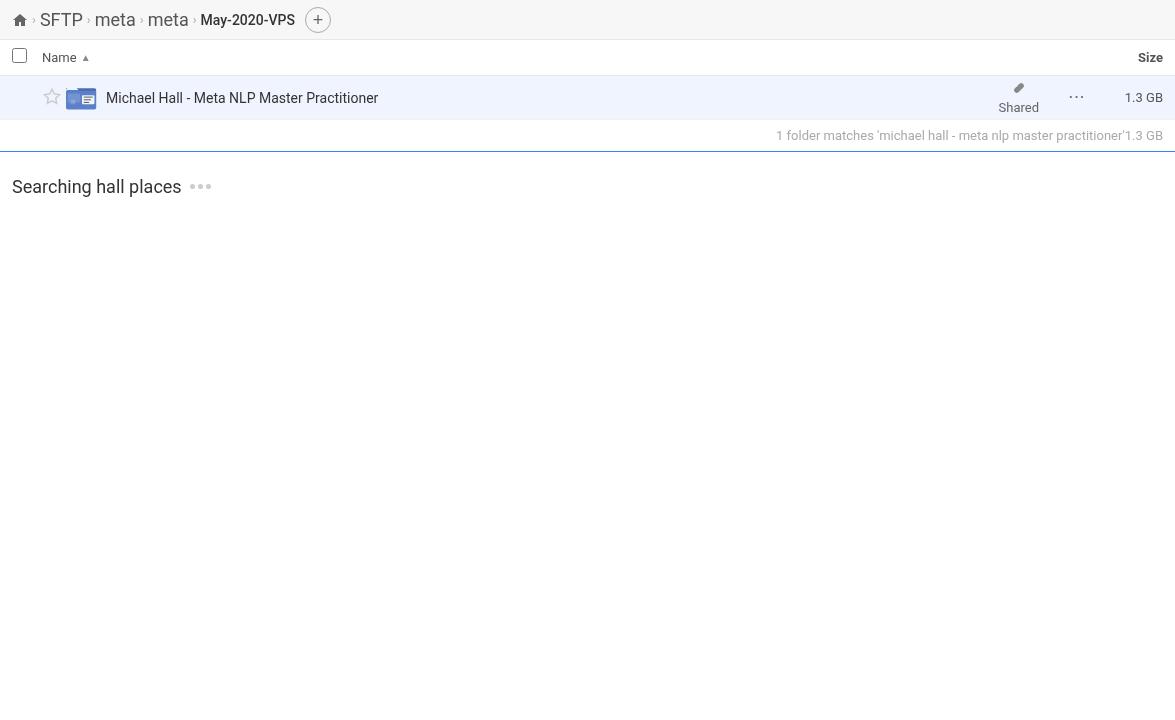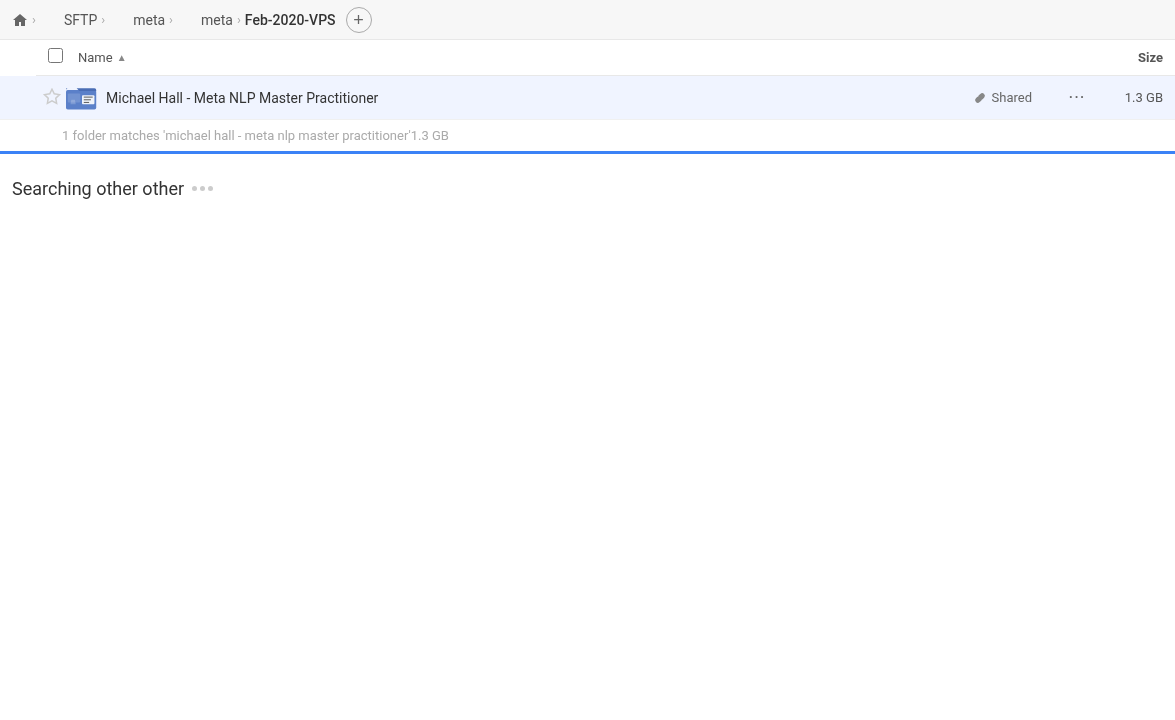--- a/index.html
+++ b/index.html
@@ -49,22 +49,21 @@
 
     .breadcrumb-sep {
       color: #aaa;
       margin: 0 4px;
       font-size: 13px;
     }
 
     .breadcrumb-item {
       color: #555;
       cursor: pointer;
-      font-size: 14px;
-      margin-left: 24px;
+      font-size: 18px;
     }
 
     .breadcrumb-current {
       color: #333;
       font-size: 14px;
       font-weight: 500;
     }
 
     .add-btn {
       margin-left: 10px;
@@ -83,21 +82,20 @@
     }
 
     
     .column-headers {
       display: flex;
       align-items: center;
       padding: 6px 12px;
       border-bottom: 1px solid #e8e8e8;
       height: 36px;
       background: #ffffff;
-      margin-left: 36px;
     }
 
     .col-checkbox {
       width: 30px;
       flex-shrink: 0;
     }
 
     .col-name {
       flex: 1;
       font-size: 13px;
@@ -173,22 +171,23 @@
       overflow: hidden;
       text-overflow: ellipsis;
     }
 
     .shared-badge {
       display: flex;
       align-items: center;
       gap: 5px;
       color: #666;
       font-size: 13px;
-      margin-right: 31px;
-      flex-shrink: 0;
+      margin-right: 24px;
+      flex-shrink: 0;
+      flex-direction: column;
     }
 
     .shared-badge svg {
       width: 14px;
       height: 14px;
     }
 
     .more-btn {
       width: 28px;
       height: 28px;
@@ -211,23 +210,23 @@
       color: #555;
       flex-shrink: 0;
     }
 
     
     .match-info {
       padding: 8px 12px 8px 62px;
       font-size: 13px;
       color: #aaa;
       display: flex;
-      justify-content: flex-start;
-      align-items: center;
-      border-bottom: 3px solid #3b82f6;
+      justify-content: flex-end;
+      align-items: center;
+      border-bottom: 1px solid #3b82f6;
     }
 
     .match-info .match-size {
       font-size: 13px;
       color: #aaa;
     }
 
     
     .searching-section {
       padding: 24px 12px 12px 12px;
@@ -271,21 +270,21 @@
         <path d="M8 2L1 8h2v6h4v-4h2v4h4V8h2L8 2z" fill="#666"></path>
       </svg>
     </div>
     <span class="breadcrumb-sep">›</span>
     <span class="breadcrumb-item">SFTP</span>
     <span class="breadcrumb-sep">›</span>
     <span class="breadcrumb-item">meta</span>
     <span class="breadcrumb-sep">›</span>
     <span class="breadcrumb-item">meta</span>
     <span class="breadcrumb-sep">›</span>
-    <span class="breadcrumb-current">Feb-2020-VPS</span>
+    <span class="breadcrumb-current">May-2020-VPS</span>
     <button class="add-btn">+</button>
   </div>
 </div>
 
 <div class="column-headers">
   <div class="col-checkbox">
     <input type="checkbox" style="width: 15px; height: 15px; cursor: pointer;">
   </div>
   <div class="col-name">
     <span>Name</span>
@@ -334,19 +333,19 @@
     <span class="file-size">1.3 GB</span>
   </div>
 
   <div class="match-info">
     <span>1 folder matches 'michael hall - meta nlp master practitioner'</span>
     <span class="match-size">1.3 GB</span>
   </div>
 </div>
 
 <div class="searching-section">
-  <span class="searching-title">Searching other other</span>
+  <span class="searching-title">Searching hall places</span>
   <div class="loading-dots">
     <div class="loading-dot"></div>
     <div class="loading-dot"></div>
     <div class="loading-dot"></div>
   </div>
 </div>
 
 </body></html>

